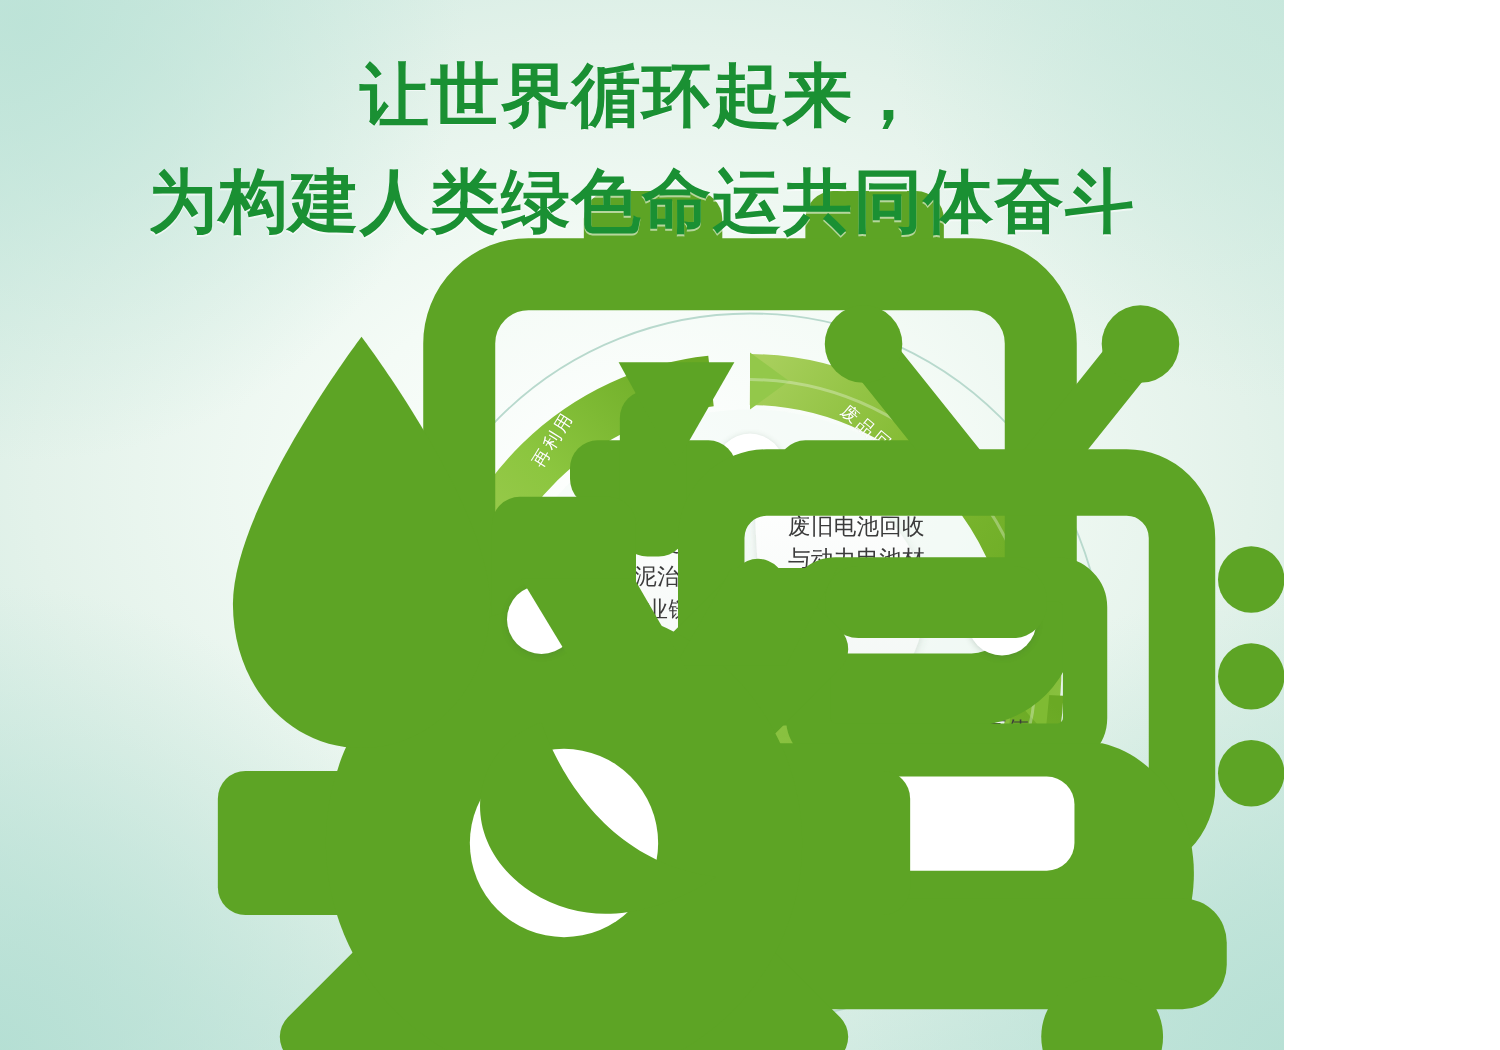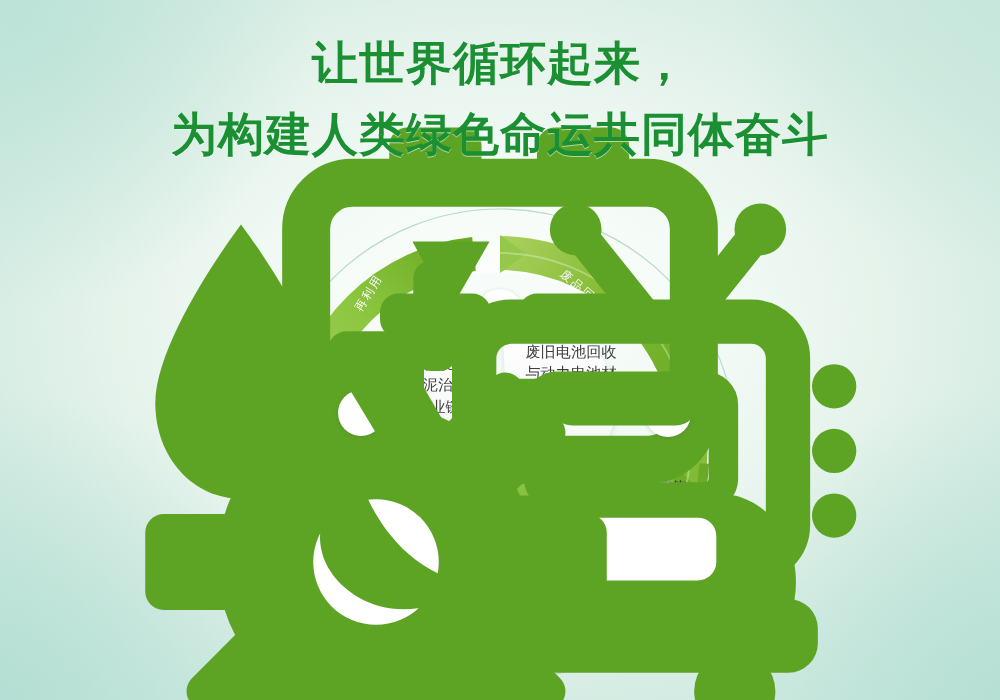--- a/index.html
+++ b/index.html
@@ -3,21 +3,21 @@
 <meta charset="utf-8">
 <style>
   * { box-sizing: border-box; margin: 0; padding: 0; }
   html, body {
     width: 1000px; height: 700px;
     font-family: "Liberation Sans", "DejaVu Sans", sans-serif;
     overflow: hidden;
   }
   #stage {
     position: relative;
-    width: 1000px; height: 700px;
+    width: 856px; height: 700px;
     background:
       radial-gradient(ellipse 780px 560px at 50% 46%, #ffffff 0%, #f4fbf6 26%, #e3f2ea 52%, #d2ebe2 72%, #c7e6de 88%, #c2e3dc 100%);
     overflow: hidden;
   }
   
   #stage::before {
     content:"";
     position:absolute; inset:0;
     background:
       radial-gradient(circle 420px at 2% 2%, rgba(186,226,214,.85), rgba(186,226,214,0) 70%),

